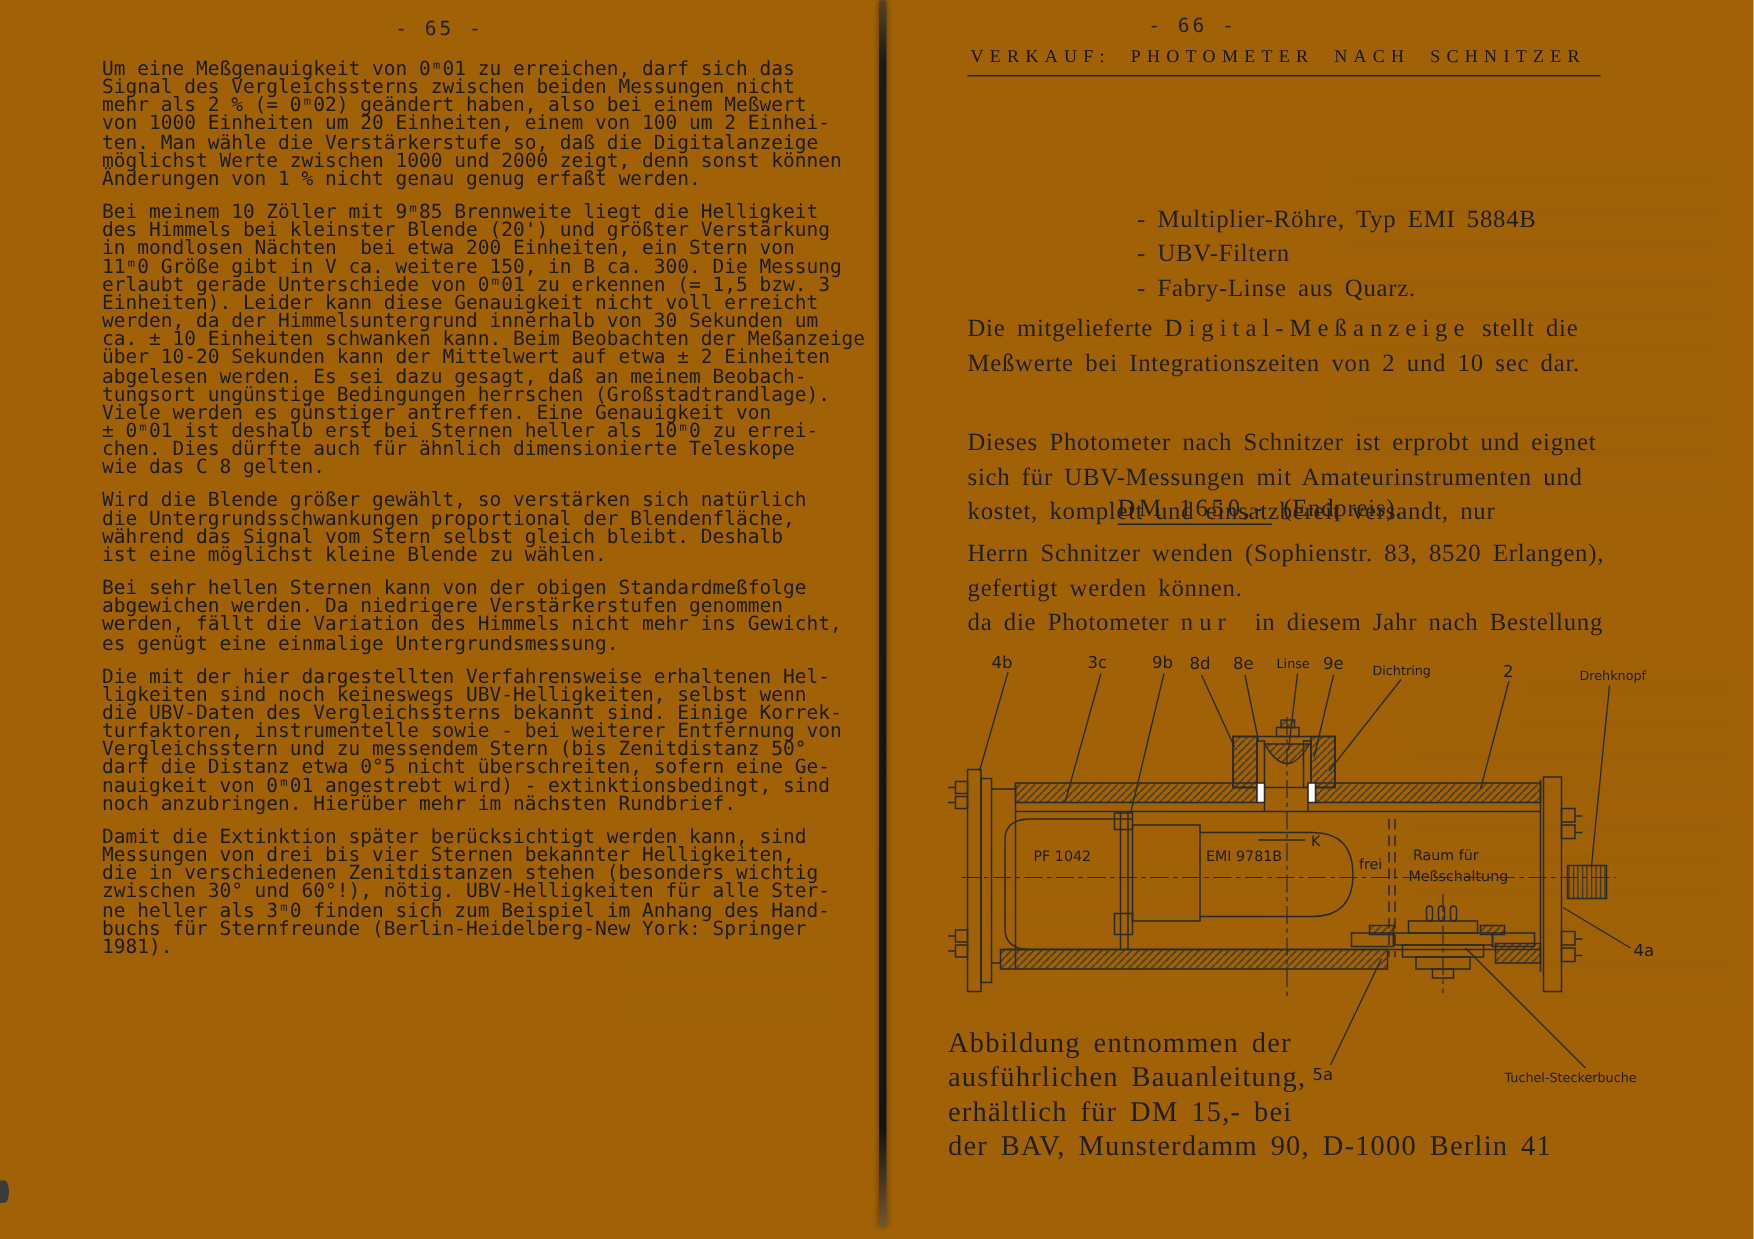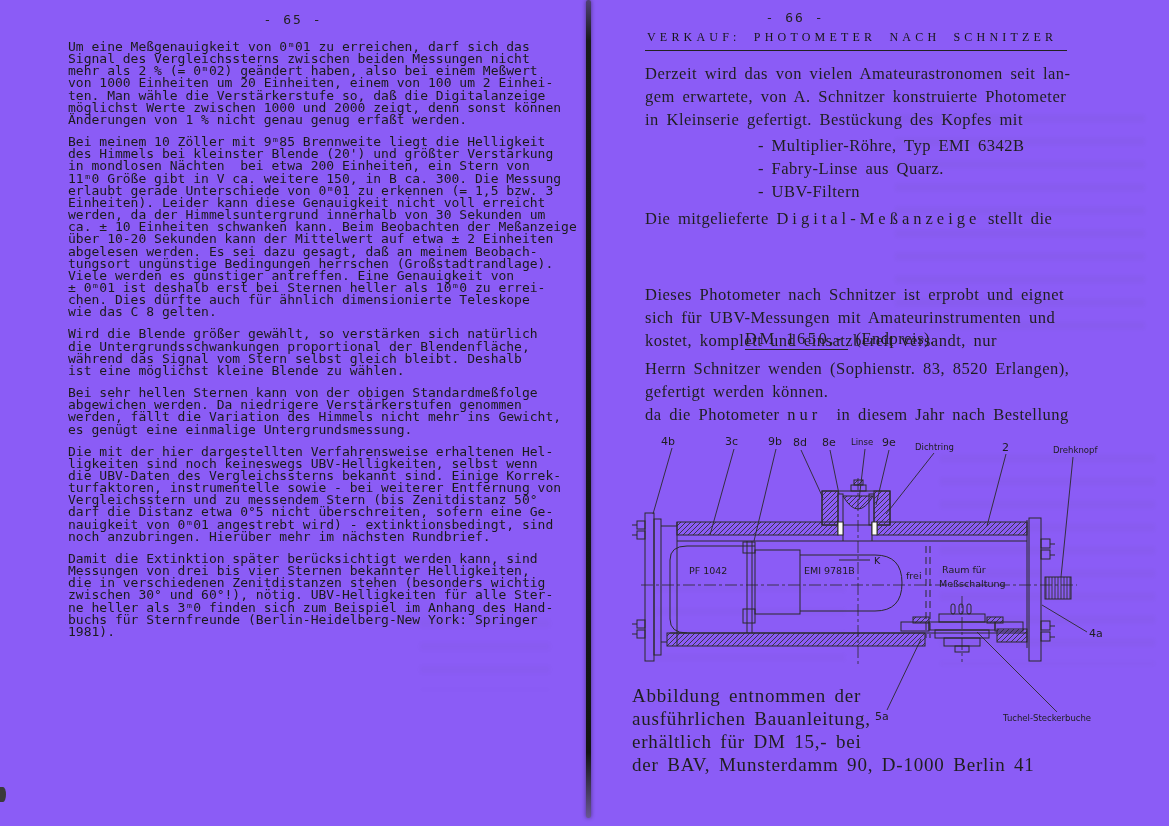--- a/index.html
+++ b/index.html
@@ -1,16 +1,16 @@
 <!DOCTYPE html>
 <html><head>
 <meta charset="utf-8">
 <style>
   html,body{margin:0;padding:0;background:#e8e6e1;}
-  .spread{position:relative;width:1169px;height:826px;background:#8b5cf6;overflow:hidden;
+  .spread{position:relative;width:1169px;height:826px;background:#a16207;overflow:hidden;
           font-family:"Liberation Serif",serif;color:#1c1c1c;}
   
   .page{position:absolute;top:0;height:826px;}
   .page-left{left:0;width:586px;}
   .page-right{left:595px;width:574px;}
   
   .gutter{position:absolute;left:586px;top:0;width:5px;height:818px;
           background:linear-gradient(180deg,rgba(50,50,50,.65),#1a1a1a 5%,#141414 92%,rgba(80,80,80,.6));
           border-radius:2px;box-shadow:0 0 4px rgba(0,0,0,.45);}
   .speck{position:absolute;left:0;top:787px;width:6px;height:15px;background:#3a3a3a;border-radius:0 60% 60% 0;}
@@ -96,32 +96,30 @@
 
   <div class="page page-right">
     <div class="bleed" style="left:300px;top:115px;width:250px;height:215px;opacity:.45;"></div>
     <div class="bleed" style="left:345px;top:455px;width:215px;height:210px;opacity:.4;"></div>
     <div class="bleed" style="left:60px;top:585px;width:190px;height:80px;opacity:.3;"></div>
 
     <div class="pageno pageno-right">- 66 -</div>
 
     <div class="heading">VERKAUF: PHOTOMETER NACH SCHNITZER</div>
 
-    <div class="rp pre" style="left:50px;top:62px;">Derzeit wird das von vielen Amateurastronomen seit lan-
-gem erwartete, von A. Schnitzer konstruierte Photometer
-in Kleinserie gefertigt. Bestückung des Kopfes mit</div>
 
     <div class="rp" style="left:163px;top:134px;">
-      <div class="pre">- Multiplier-Röhre, Typ EMI 6342B</div>
+      <div class="pre">- Multiplier-Röhre, Typ EMI 5884B</div>
+      <div class="pre">- UBV-Filtern</div>
       <div class="pre">- Fabry-Linse aus Quarz.</div>
-      <div class="pre">- UBV-Filtern</div>
     </div>
 
     <div class="rp" style="left:50px;top:207px;">
       <span>Die mitgelieferte </span><span class="spaced">Digital-Meßanzeige</span><span> stellt die</span>
+      <div class="pre">Meßwerte bei Integrationszeiten von 2 und 10 sec dar.</div>
     </div>
 
     <div class="rp pre" style="left:50px;top:257px;margin-top:26px;">Dieses Photometer nach Schnitzer ist erprobt und eignet
 sich für UBV-Messungen mit Amateurinstrumenten und
 kostet, komplett und einsatzbereit versandt, nur</div>
 
     <div class="rp" style="left:150px;top:327px;">
       <span class="price">DM 1650,-</span><span> (Endpreis).</span>
     </div>
 

